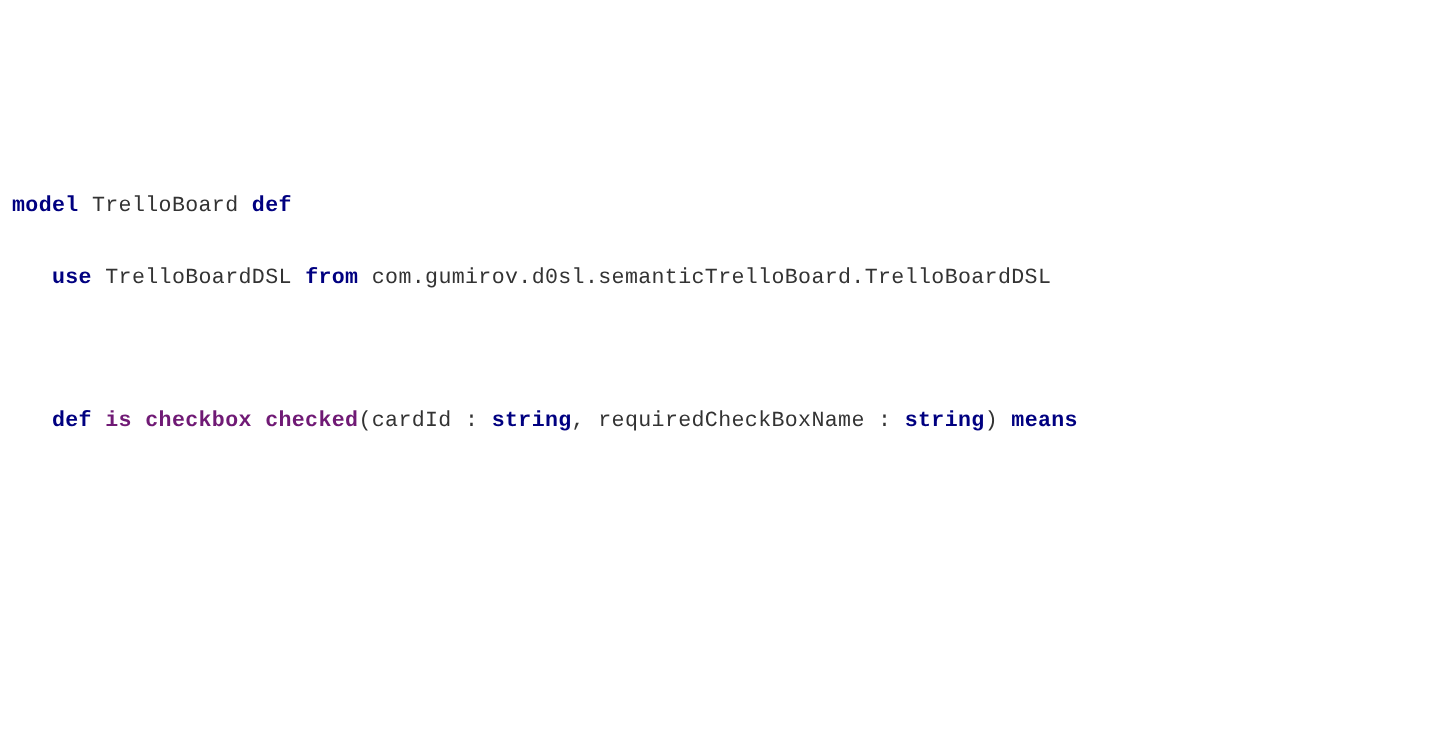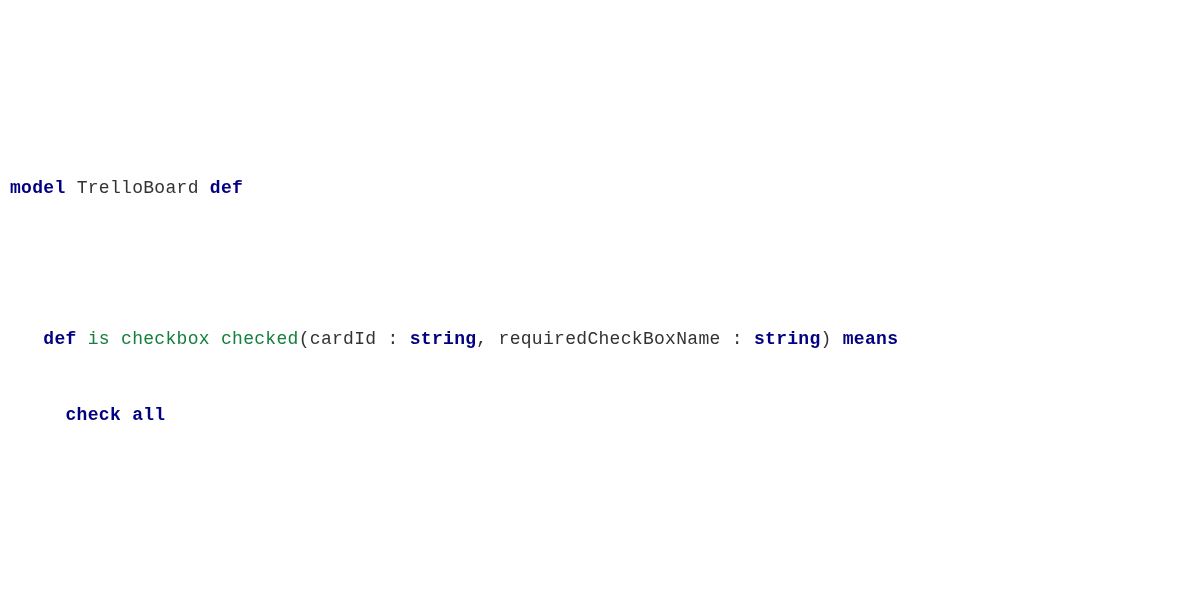--- a/index.html
+++ b/index.html
@@ -14,51 +14,50 @@
       line-height: 1.65;
       padding: 10px;
       white-space: pre;
       letter-spacing: 0.3px;
     }
     .kw-navy {
       color: #000080;
       font-weight: bold;
     }
     .kw-purple {
-      color: #15803d;
-      font-weight: normal;
+      color: #701a75;
+      font-weight: bold;
     }
     .method-purple {
       color: #aa00aa;
       font-weight: bold;
     }
     .txt-gray {
       color: #777777;
     }
     .punct {
       color: #333333;
     }
     .txt {
       color: #333333;
     }
     .line {
       display: block;
-      margin-top: 16px;
     }
   </style>
 </head>
 <body>
 
 
 
 <div>
 <span class="line"><span class="kw-navy">model</span><span class="punct"> </span><span class="txt">TrelloBoard</span><span class="punct"> </span><span class="kw-navy">def</span></span>
+<span class="line">   <span class="kw-navy">use</span><span class="punct"> </span><span class="txt">TrelloBoardDSL</span><span class="punct"> </span><span class="kw-navy">from</span><span class="punct"> </span><span class="txt">com.gumirov.d0sl.semanticTrelloBoard.TrelloBoardDSL</span></span>
 <span class="line"> </span>
 <span class="line">   <span class="kw-navy">def</span><span class="punct"> </span><span class="kw-purple">is checkbox checked</span><span class="punct">(</span><span class="txt">cardId</span><span class="punct"> : </span><span class="kw-navy">string</span><span class="punct">, </span><span class="txt">requiredCheckBoxName</span><span class="punct"> : </span><span class="kw-navy">string</span><span class="punct">)</span><span class="punct"> </span><span class="kw-navy">means</span></span>
-<span class="line">     <span class="kw-navy">check all</span></span>
 
 
 
 
 
 
 
 
 
 

